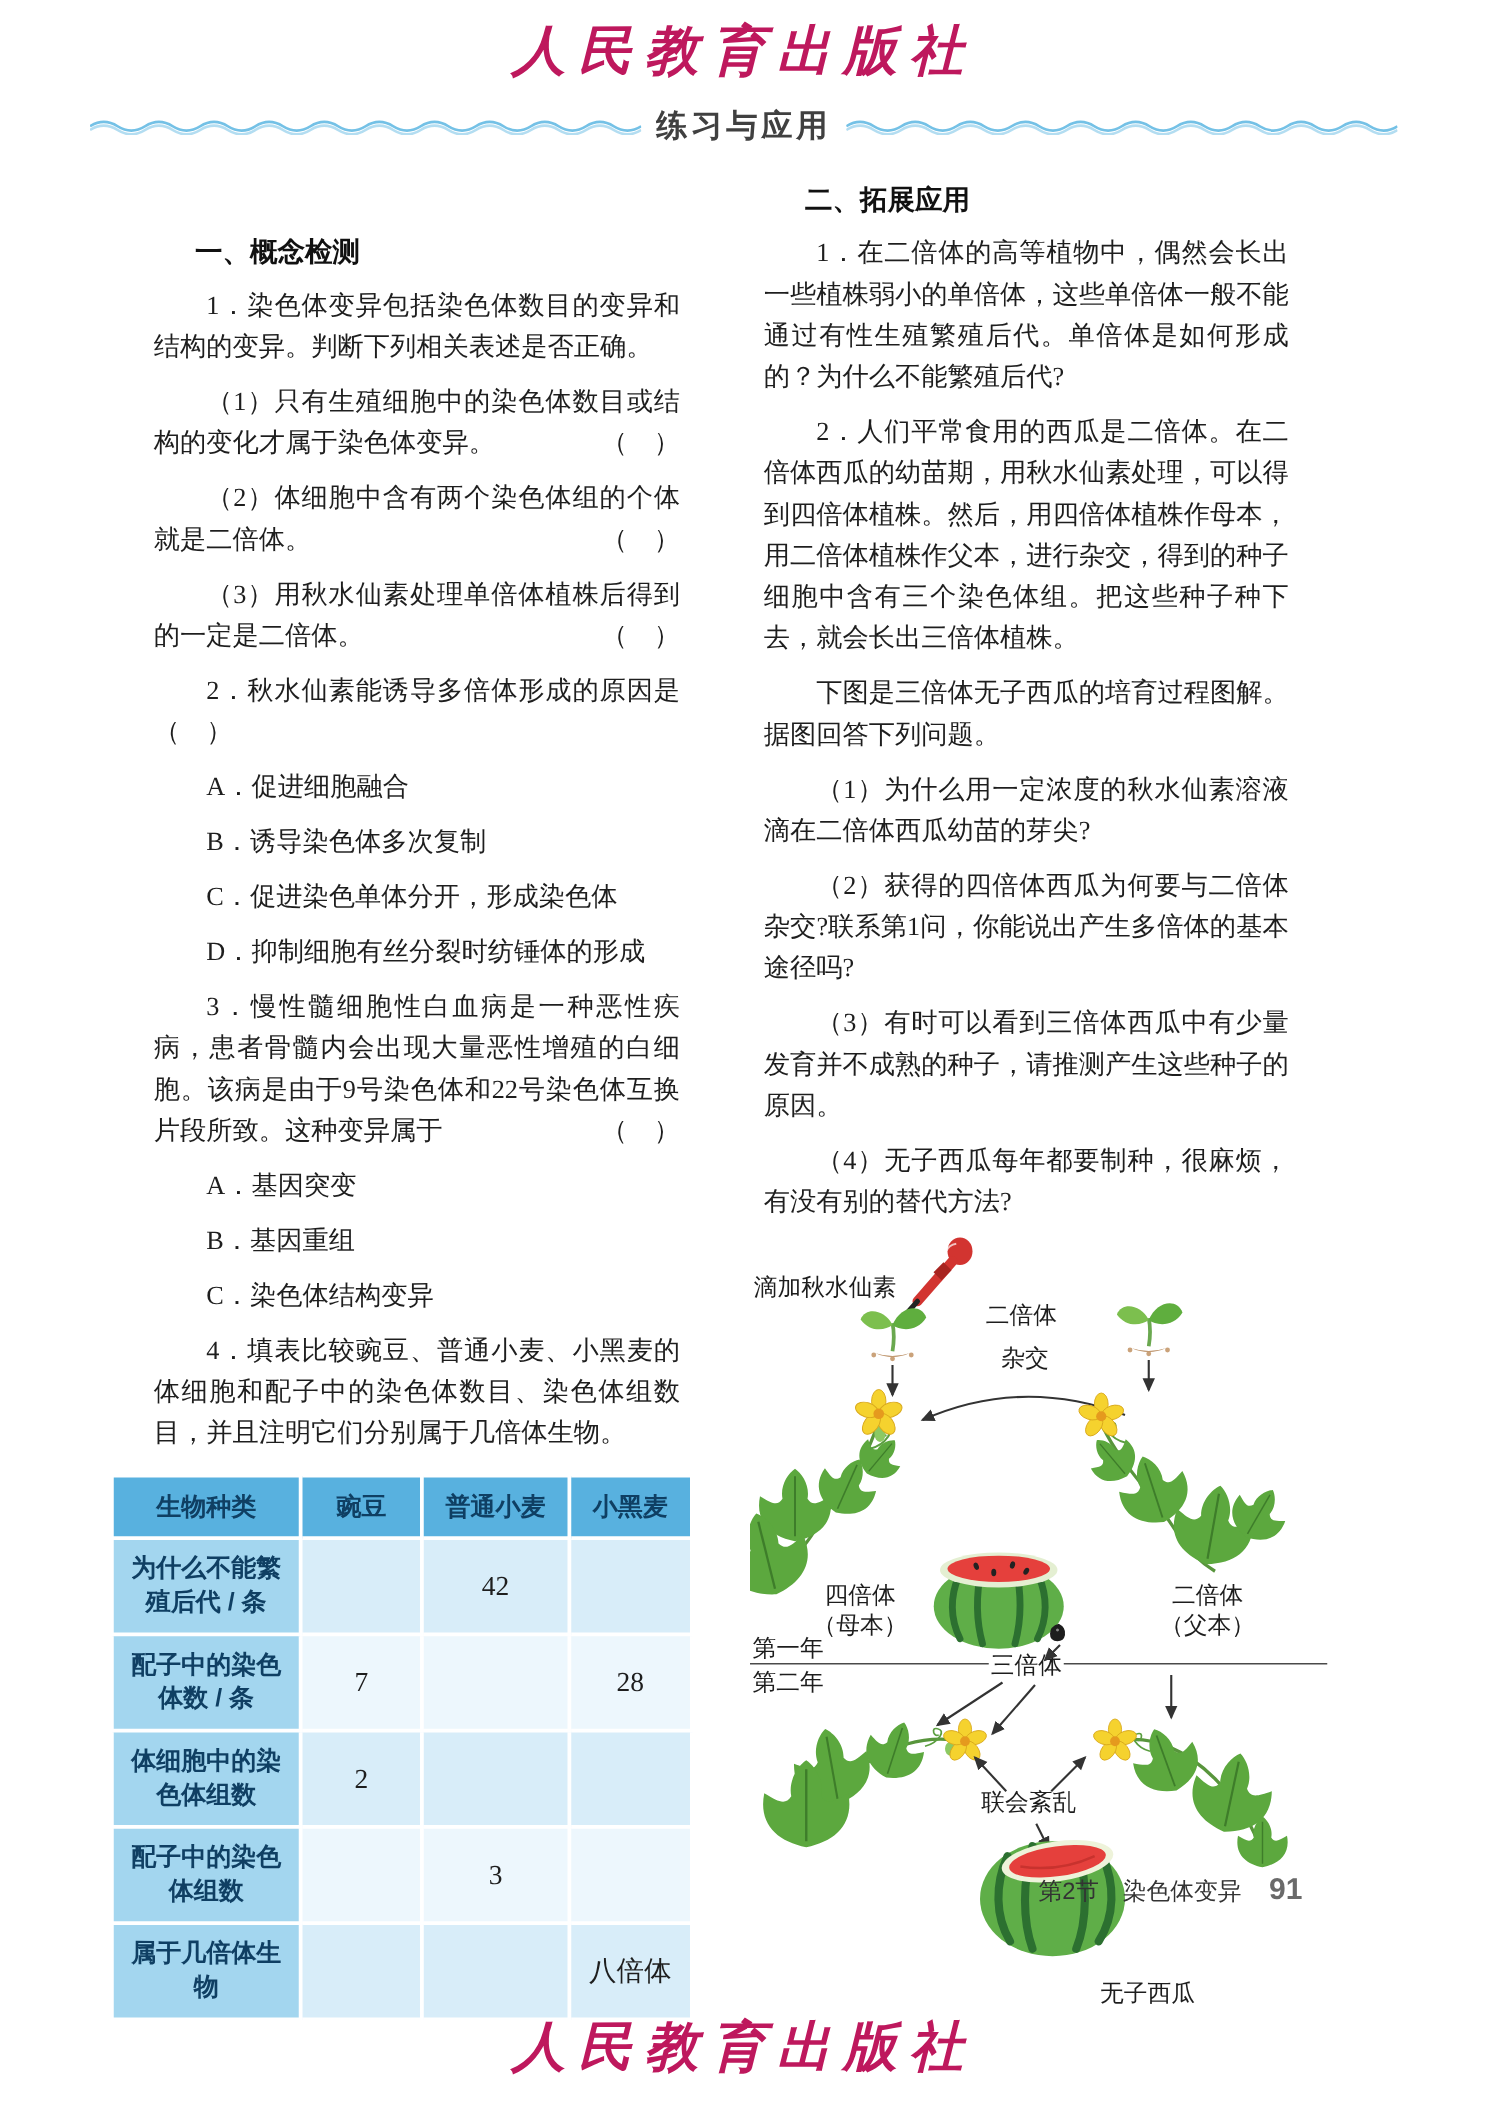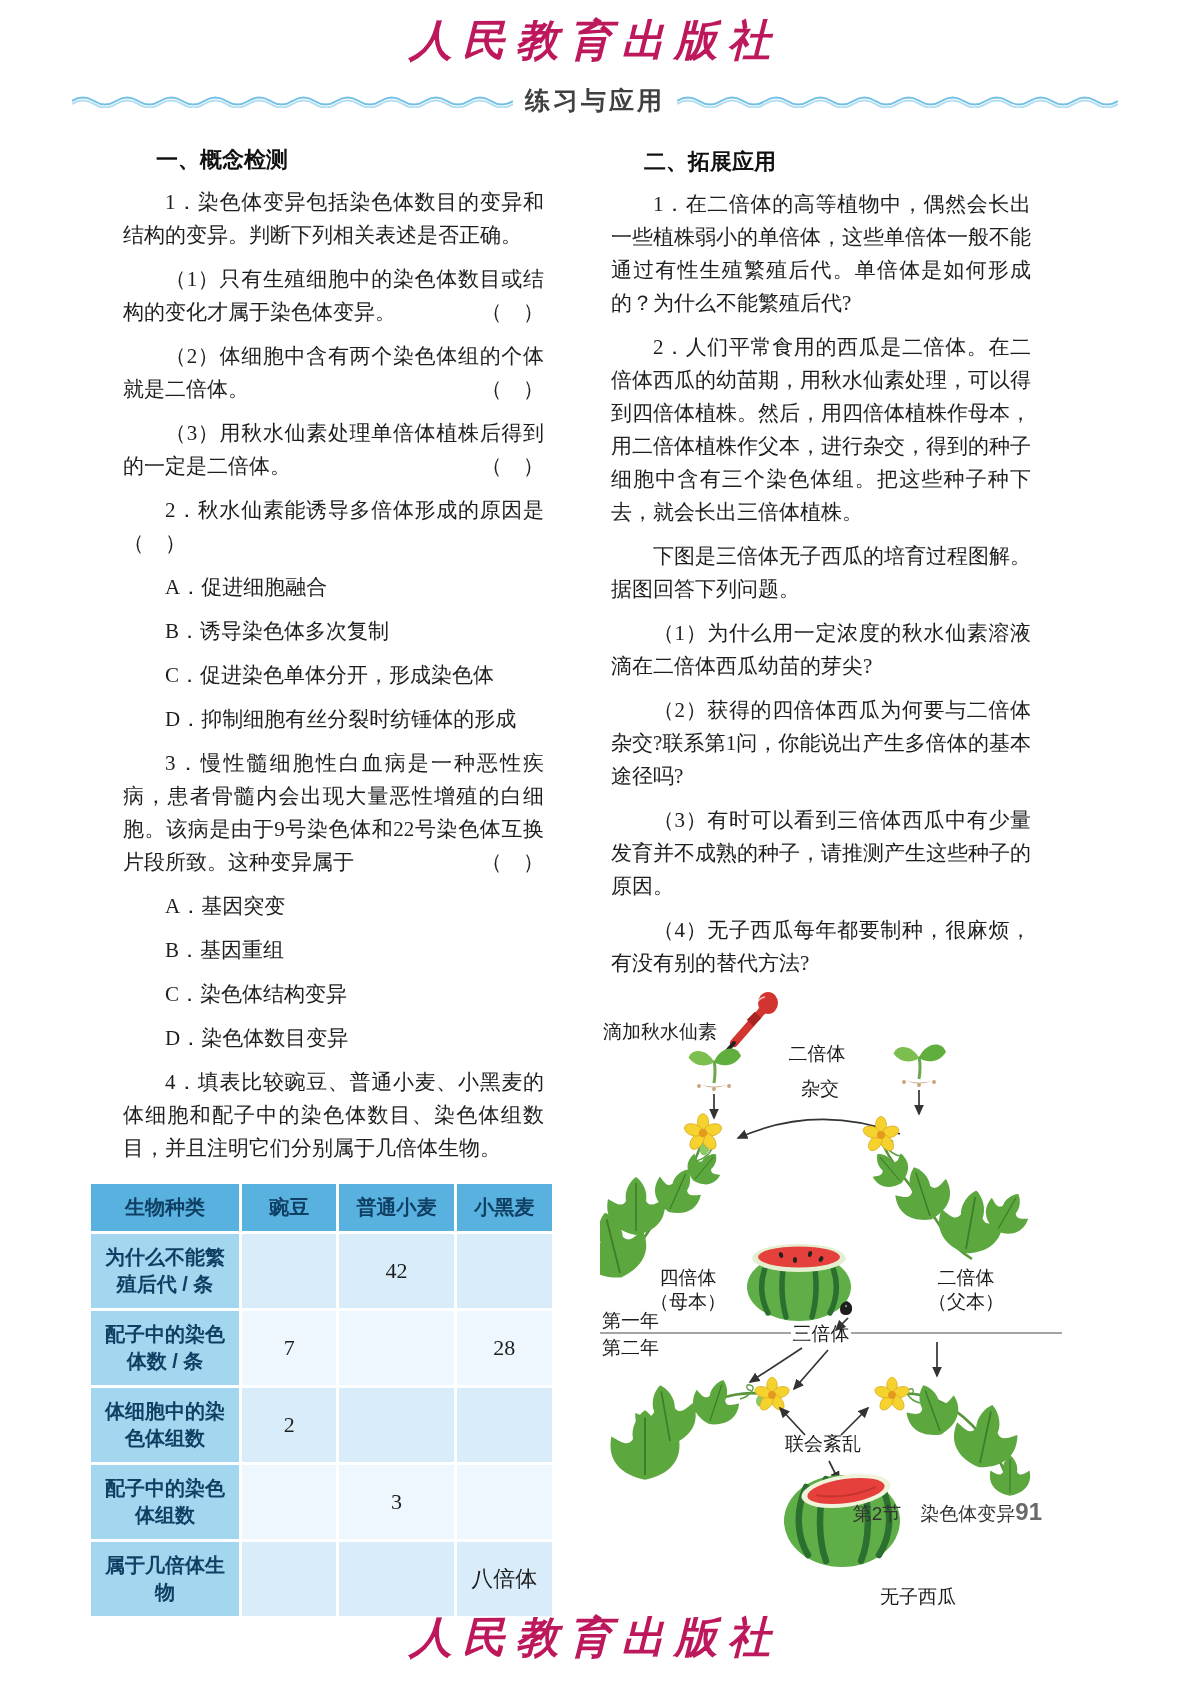--- a/index.html
+++ b/index.html
@@ -32,21 +32,21 @@
   .bio-table tbody tr:nth-child(odd) td{background:#d8edf9}
   .bio-table tbody tr:nth-child(even) td{background:#edf7fd}
   .bio-table td{font-size:22px}
   .diagram{width:462px;margin-top:6px}
   .diagram svg{display:block}
   .diagram text{font-size:19px;fill:#1d1d1d;font-family:"Liberation Serif",serif}
   .arrow{stroke:#333;stroke-width:1.7;fill:none;marker-end:url(#arw)}
   .stem{stroke:#58953c;stroke-width:2.6;fill:none}
   .stripe1{stroke:#2c7030;stroke-width:5.5;fill:none;stroke-linecap:round}
   .stripe2{stroke:#2c7030;stroke-width:6.5;fill:none;stroke-linecap:round}
-  .page-footer{position:absolute;top:1498px;right:148px;display:flex;align-items:baseline;}
+  .page-footer{position:absolute;top:1498px;right:148px;display:flex;align-items:baseline;gap:22px}
   .footer-section{font-size:19px;color:#333;font-family:"Liberation Sans",sans-serif}
   .footer-page{font-size:24px;color:#6a6a6a;font-weight:bold;font-family:"Liberation Sans",sans-serif}
 </style>
 </head>
 <body>
 
 <div class="page">
 
   <div class="logo logo-top">人民教育出版社</div>
 
@@ -88,21 +88,20 @@
       <p class="para">C．促进染色单体分开，形成染色体</p>
       <p class="para">D．抑制细胞有丝分裂时纺锤体的形成</p>
 
       <p class="para has-blank">
         <span>3．慢性髓细胞性白血病是一种恶性疾病，患者骨髓内会出现大量恶性增殖的白细胞。该病是由于9号染色体和22号染色体互换片段所致。这种变异属于</span>
         <span class="blank">（　）</span>
       </p>
       <p class="para">A．基因突变</p>
       <p class="para">B．基因重组</p>
       <p class="para">C．染色体结构变异</p>
-      <p class="para">D．染色体数目变异</p>
 
       <p class="para">4．填表比较豌豆、普通小麦、小黑麦的体细胞和配子中的染色体数目、染色体组数目，并且注明它们分别属于几倍体生物。</p>
 
       <table class="bio-table">
         <colgroup>
             <col style="width:152px">
             <col style="width:98px">
             <col style="width:118px">
             <col style="width:99px">
           </colgroup>

